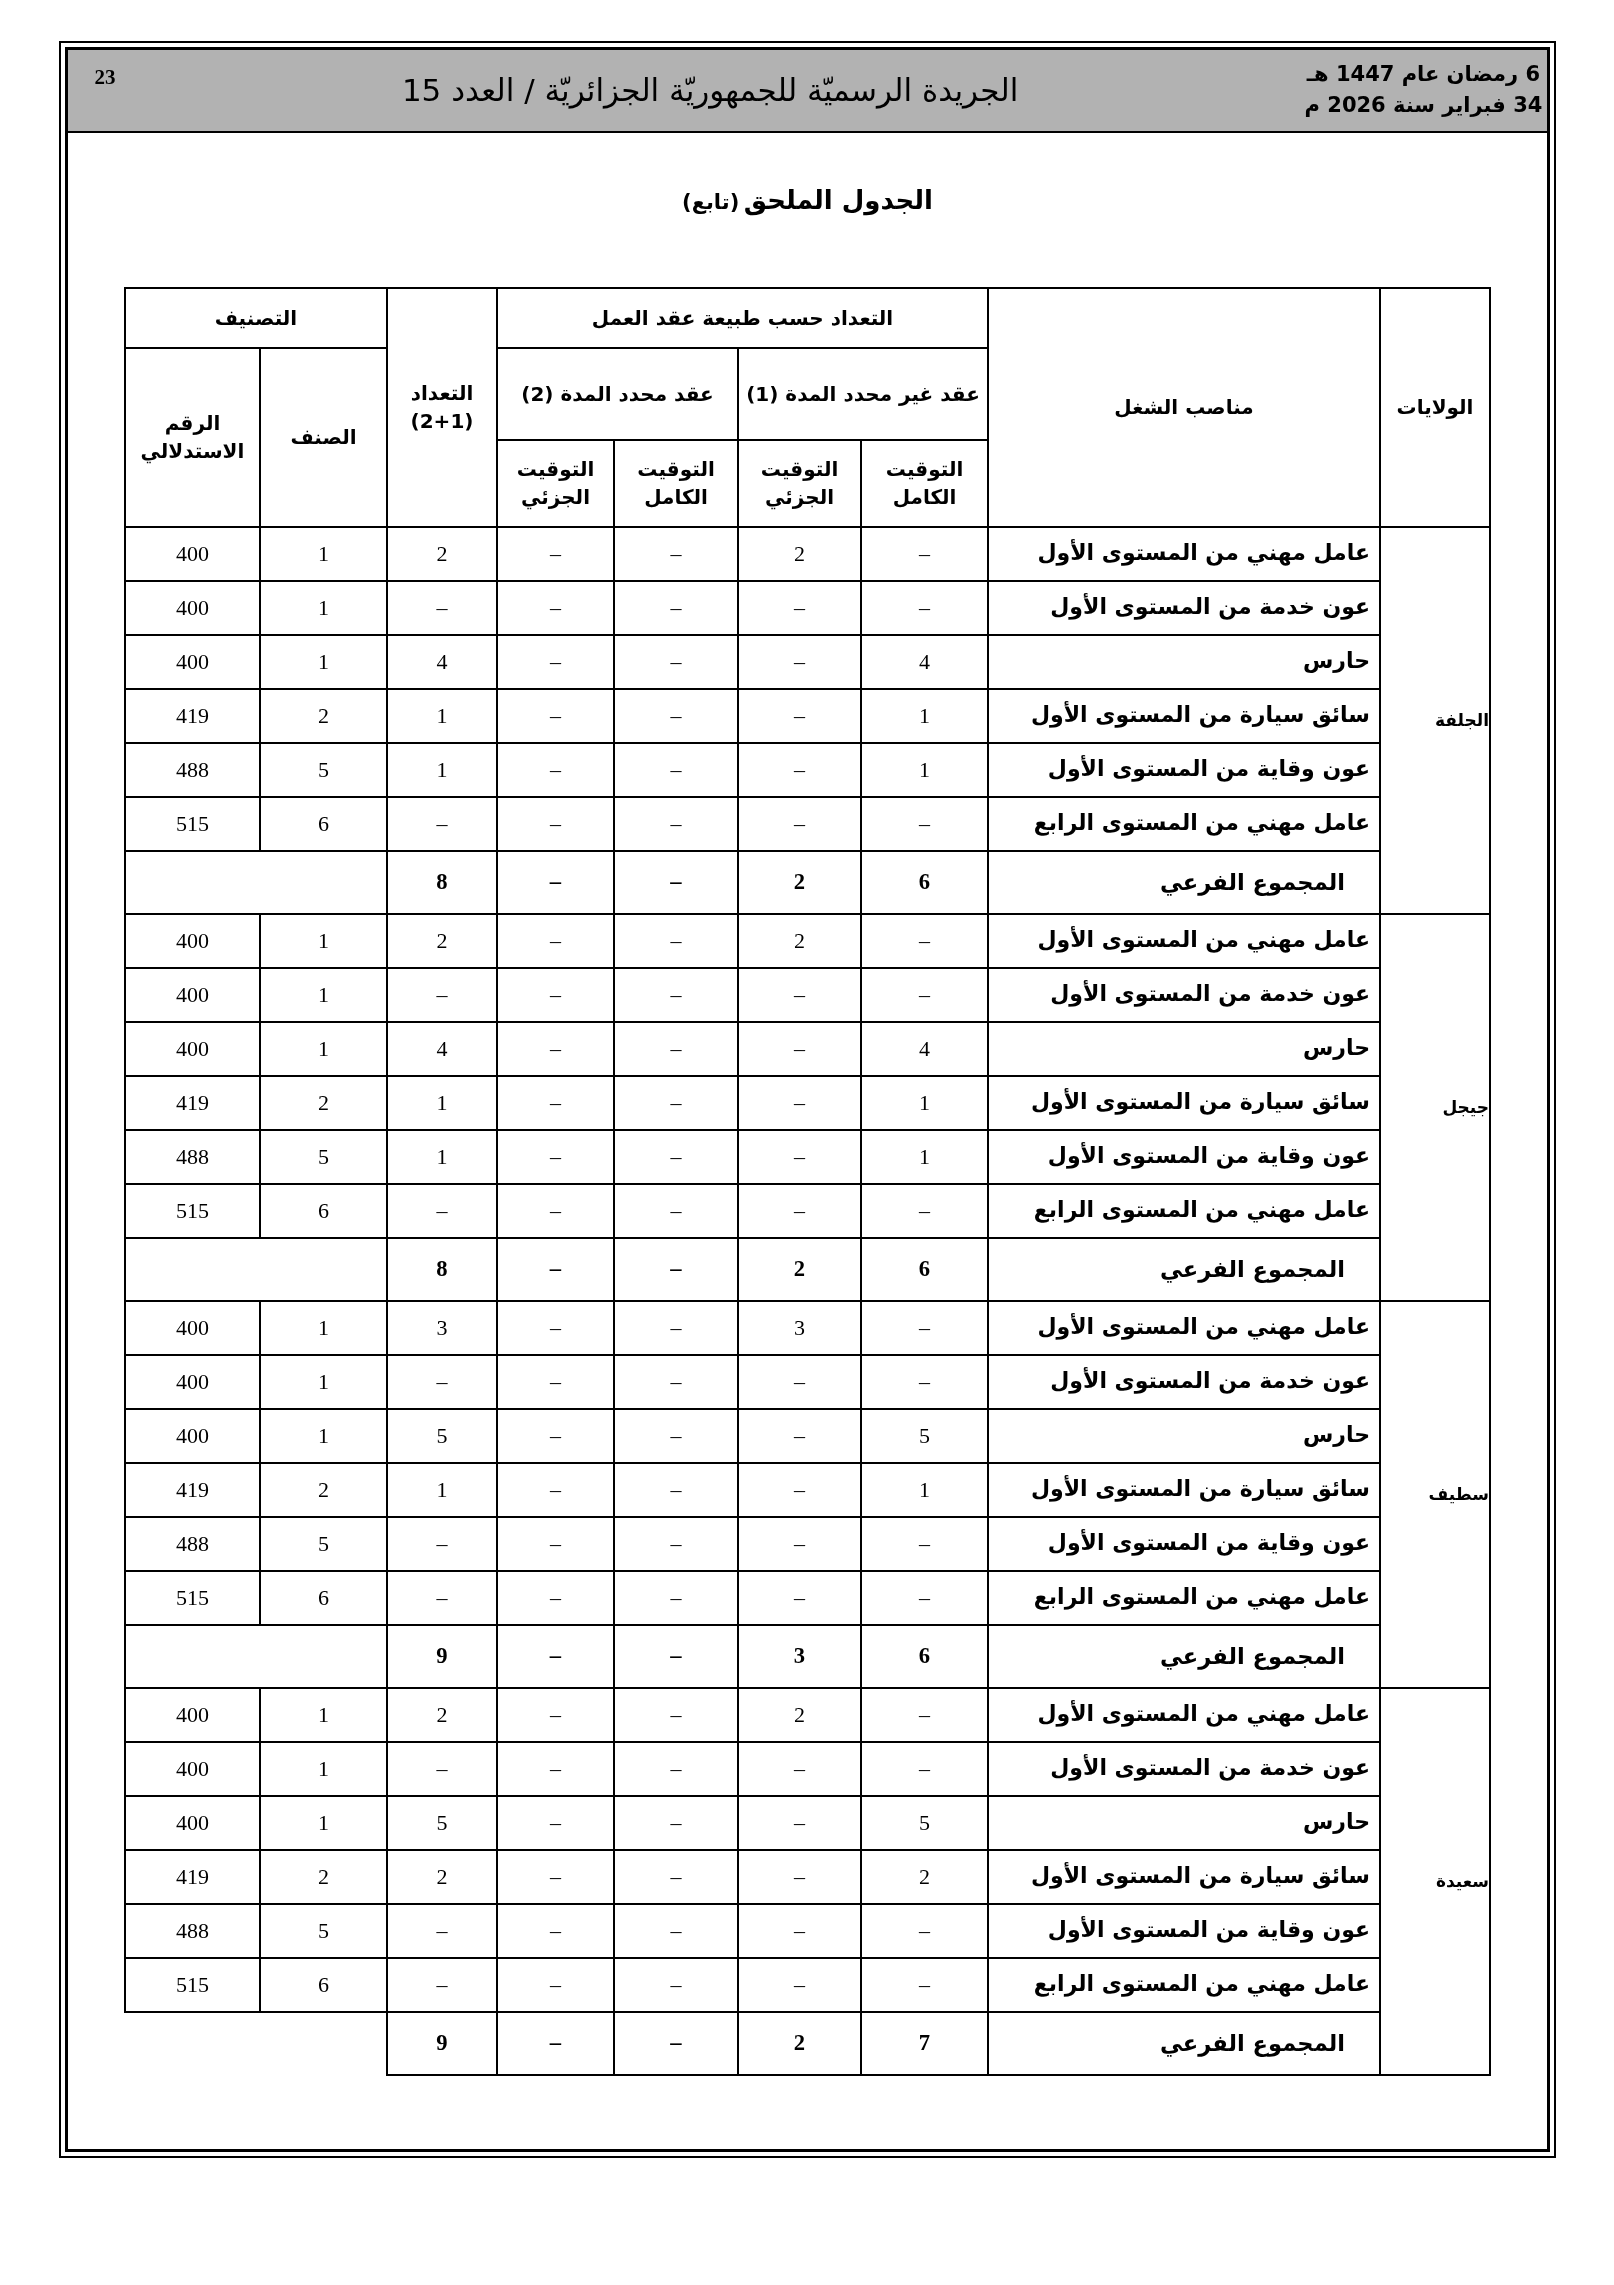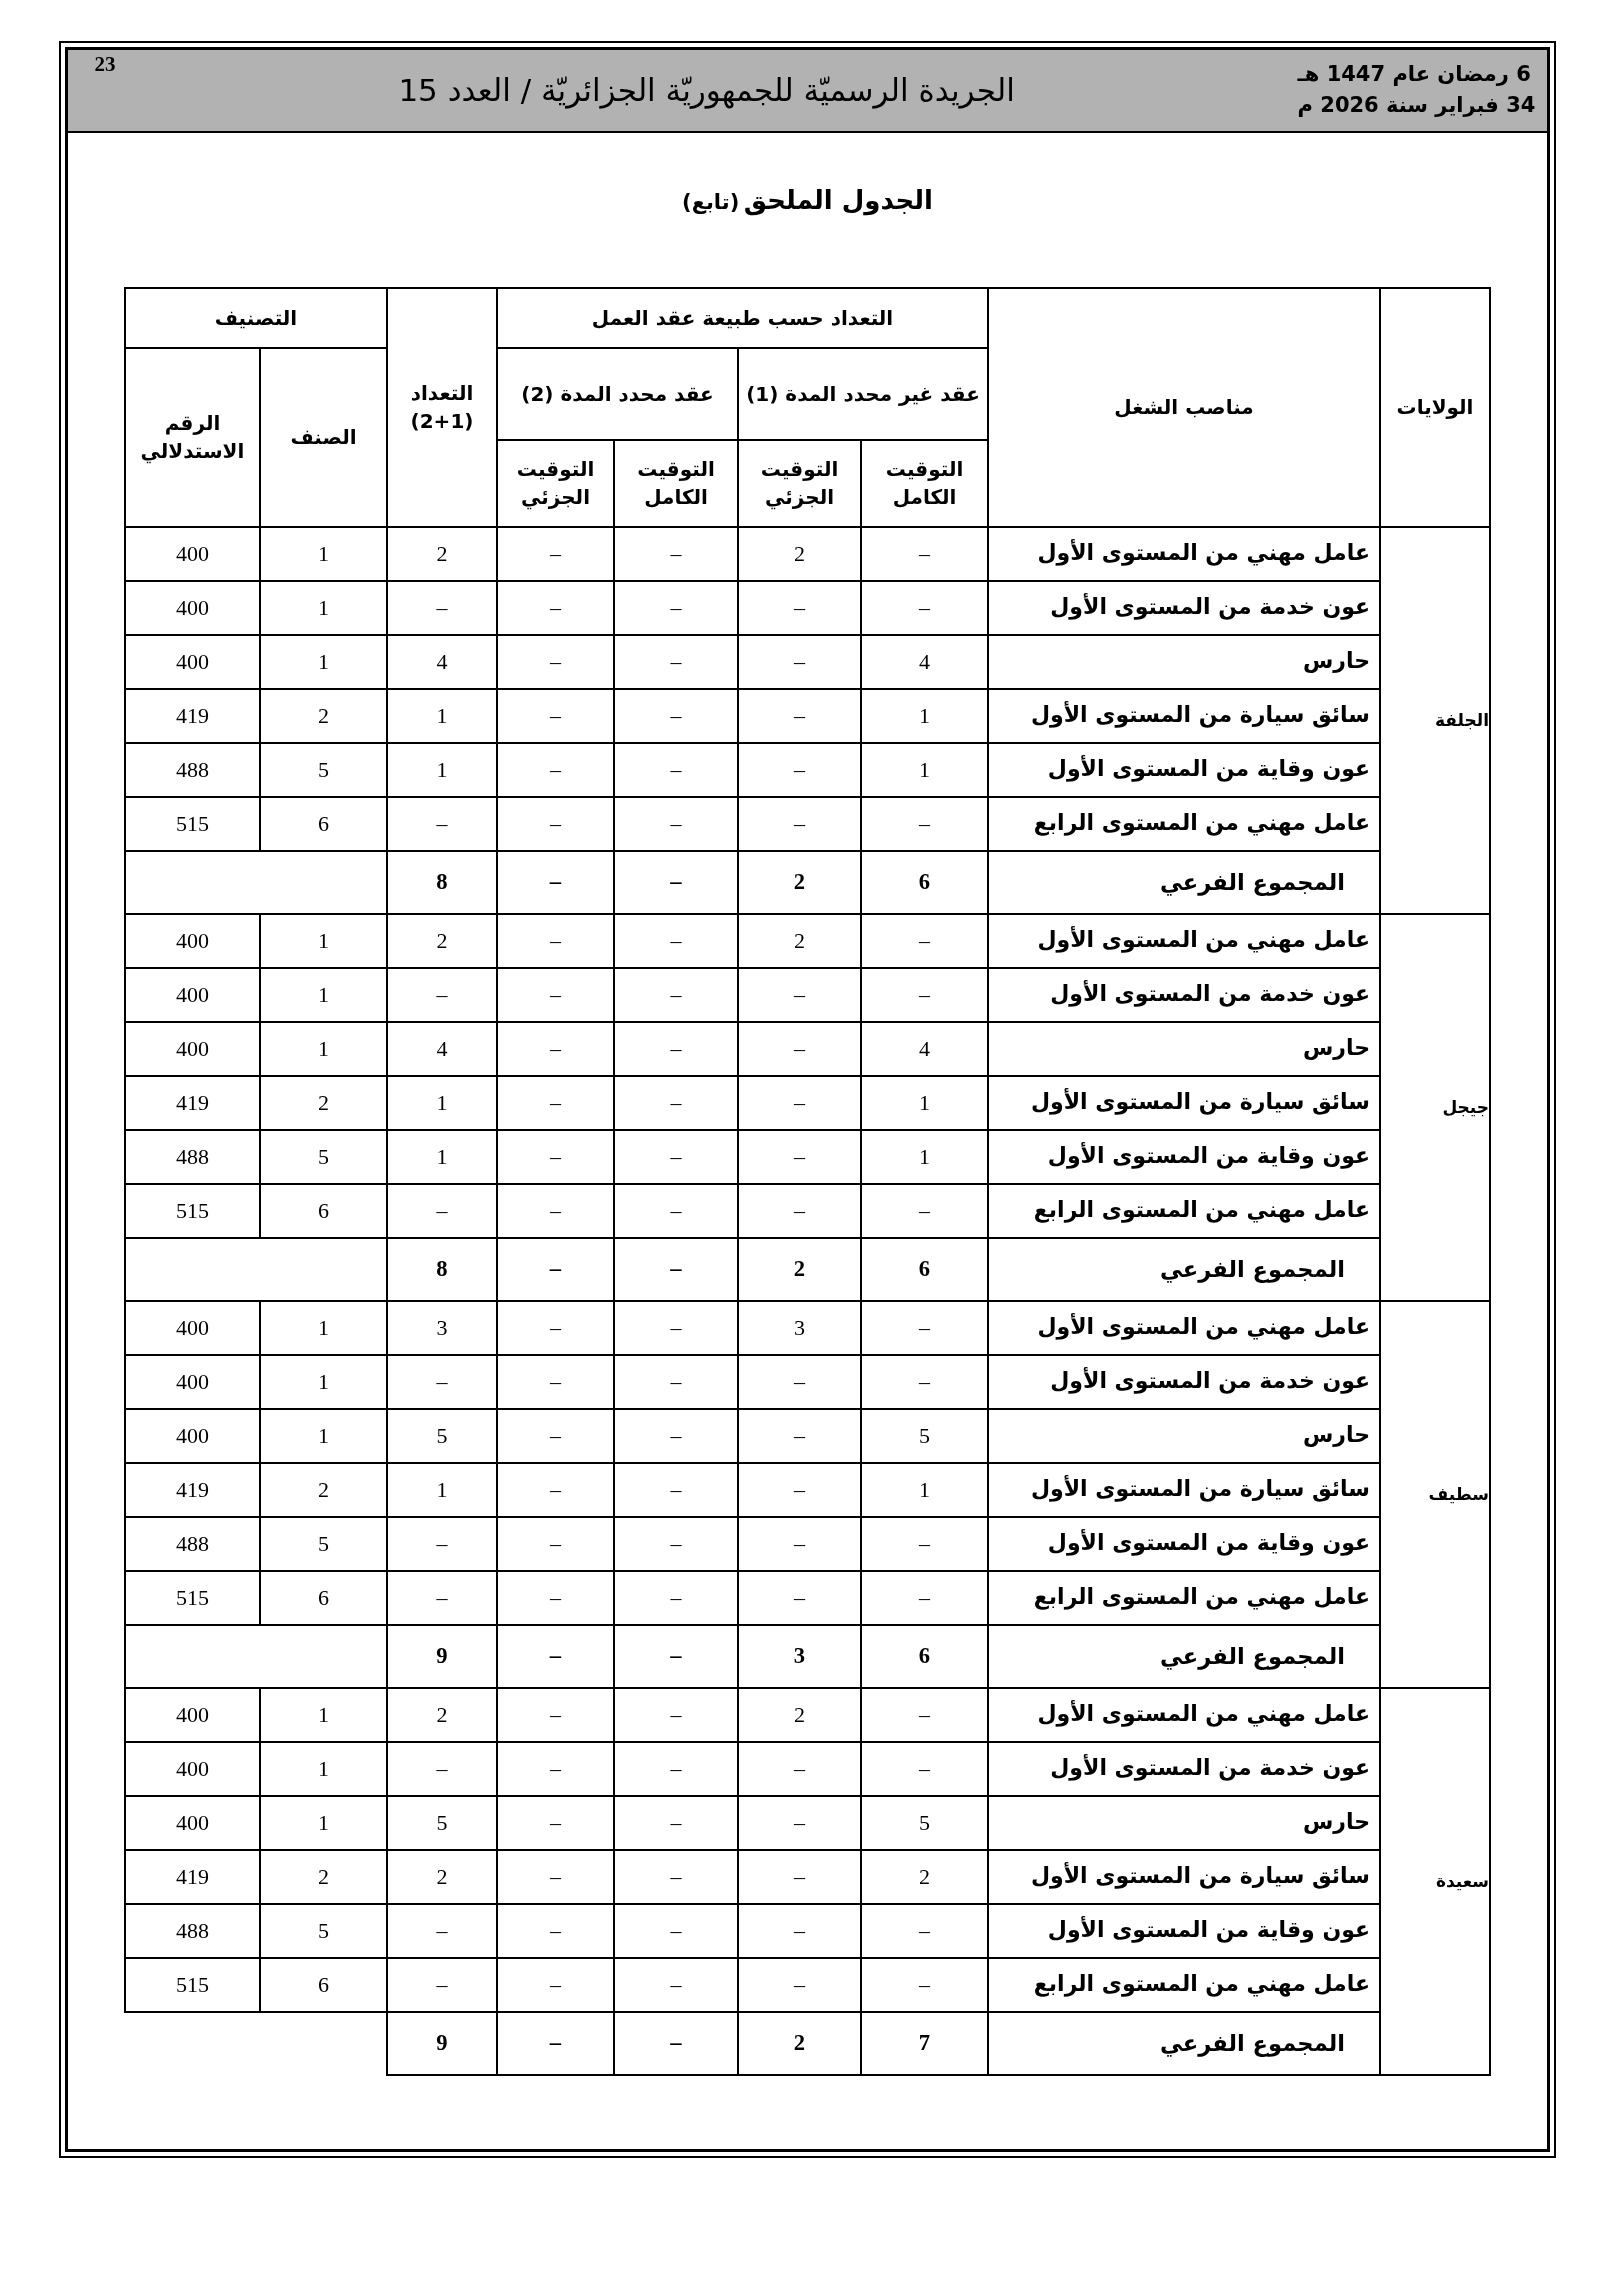--- a/index.html
+++ b/index.html
@@ -31,40 +31,40 @@
   
   .band {
     height: 83px;
     background: #b2b2b2;
     border-bottom: 2.7px solid #000;
     display: flex;
     align-items: center;
     box-sizing: border-box;
   }
   .band-dates {
-    padding-right: 12px;
+    padding-right: 5px;
     font-weight: bold;
     font-size: 21px;
     line-height: 1.5;
-    text-align: left;
+    text-align: center;
     white-space: nowrap;
   }
   .band-center {
     flex: 1;
     text-align: center;
     font-weight: normal;
     font-size: 31px;
   }
   .band-page-num {
     padding-left: 27px;
     font-family: "Liberation Serif", serif;
     font-weight: bold;
     font-size: 21px;
     align-self: flex-start;
-    padding-top: 2px;
+    padding-top: 15px;
   }
   
   .doc-title {
     margin-top: 52px;
     text-align: center;
   }
   .doc-title .t-main {
     font-weight: bold;
     font-size: 26px;
   }

